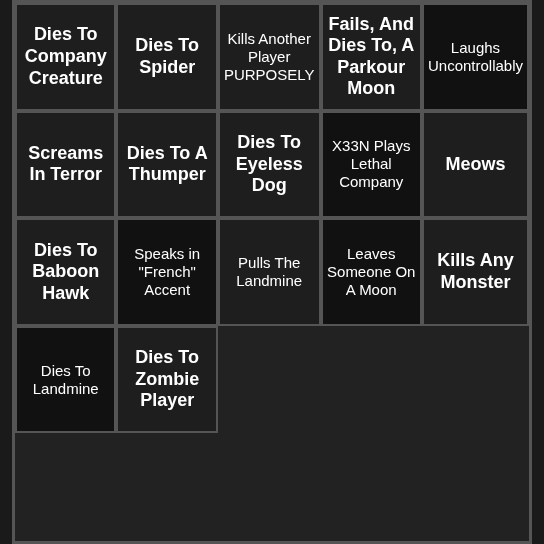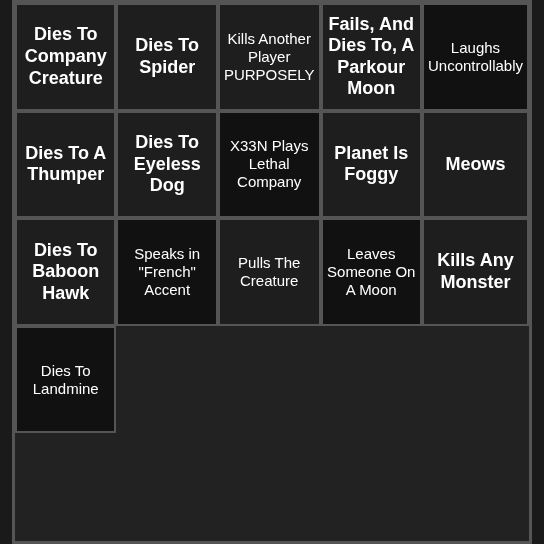--- a/index.html
+++ b/index.html
@@ -78,45 +78,48 @@
     <div class="bingo-cell default-bg small-text">
       <span>Kills Another Player PURPOSELY</span>
     </div>
     <div class="bingo-cell default-bg large-text">
       <span>Fails, And Dies To, A Parkour Moon</span>
     </div>
     <div class="bingo-cell dark-bg small-text">
       <span>Laughs Uncontrollably</span>
     </div>
     <div class="bingo-cell default-bg large-text">
+      <span>Screams In Terror</span>
+    </div>
+    <div class="bingo-cell default-bg large-text">
       <span>Dies To A Thumper</span>
     </div>
     <div class="bingo-cell default-bg large-text">
       <span>Dies To Eyeless Dog</span>
     </div>
     <div class="bingo-cell dark-bg small-text">
       <span>X33N Plays Lethal Company</span>
-    </div>
-    <div class="bingo-cell default-bg large-text">
-      <span>Planet Is Foggy</span>
     </div>
     <div class="bingo-cell default-bg large-text">
       <span>Meows</span>
     </div>
     <div class="bingo-cell default-bg large-text">
       <span>Dies To Baboon Hawk</span>
     </div>
     <div class="bingo-cell dark-bg small-text">
       <span>Speaks in "French" Accent</span>
     </div>
     <div class="bingo-cell default-bg small-text">
-      <span>Pulls The Creature</span>
+      <span>Pulls The Landmine</span>
     </div>
     <div class="bingo-cell dark-bg small-text">
       <span>Leaves Someone On A Moon</span>
     </div>
     <div class="bingo-cell default-bg large-text">
       <span>Kills Any Monster</span>
     </div>
     <div class="bingo-cell dark-bg small-text">
       <span>Dies To Landmine</span>
     </div>
+    <div class="bingo-cell default-bg large-text">
+      <span>Dies To Zombie Player</span>
+    </div>
   </div>
 
 </body></html>

